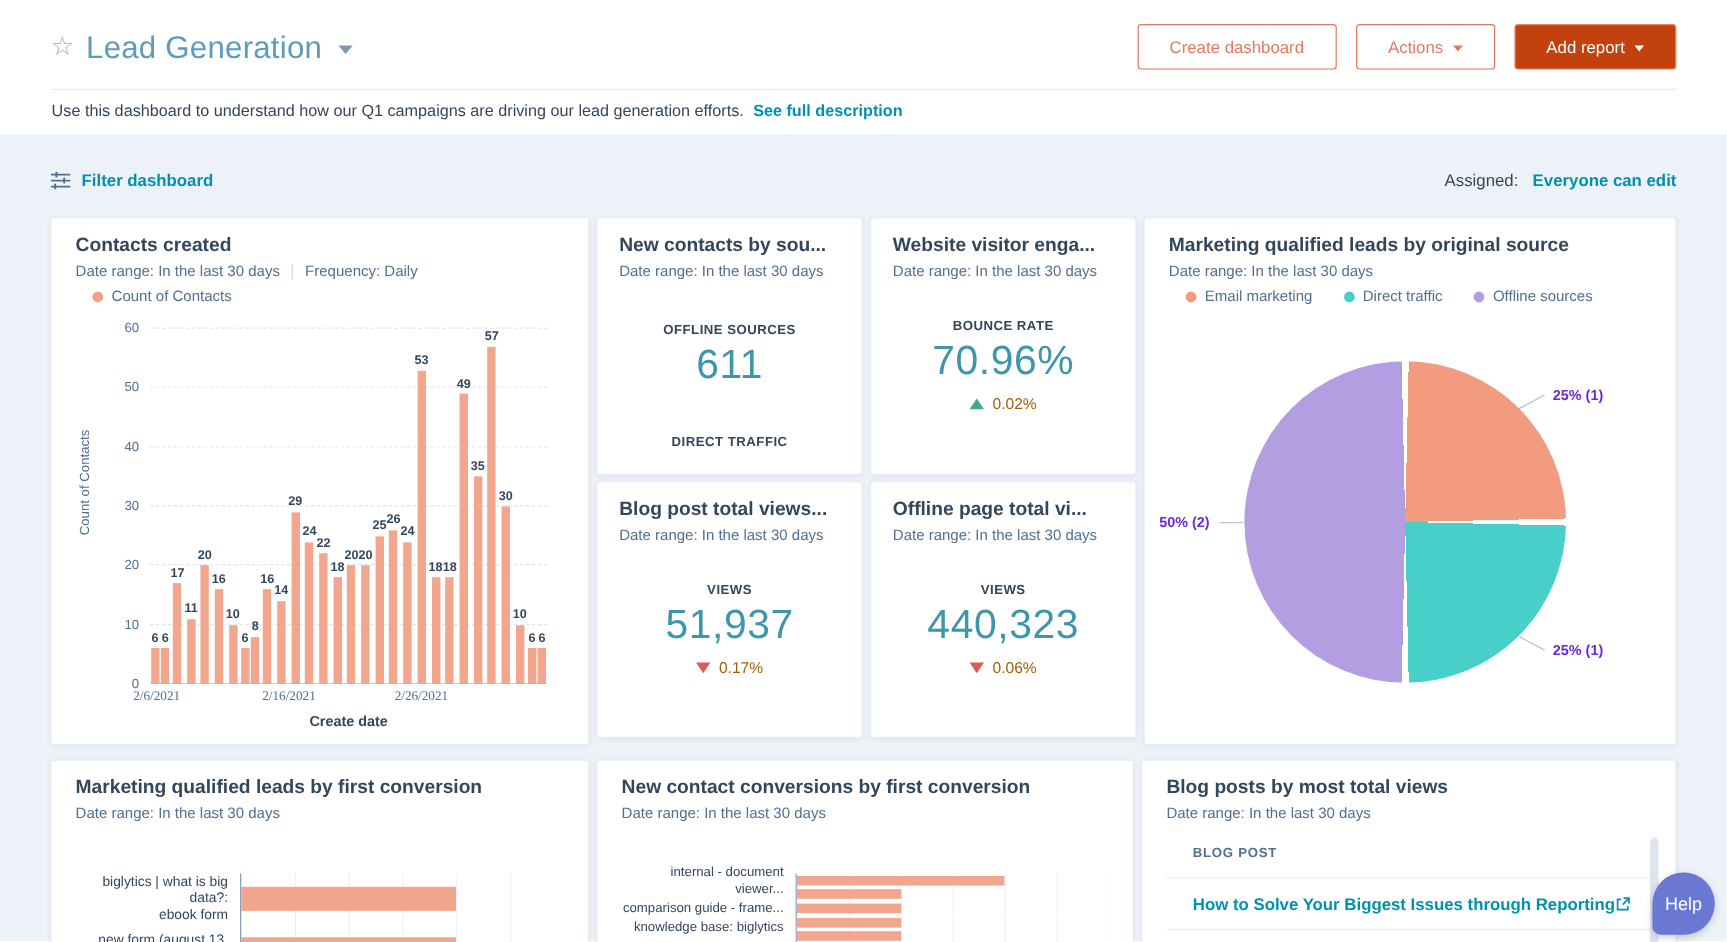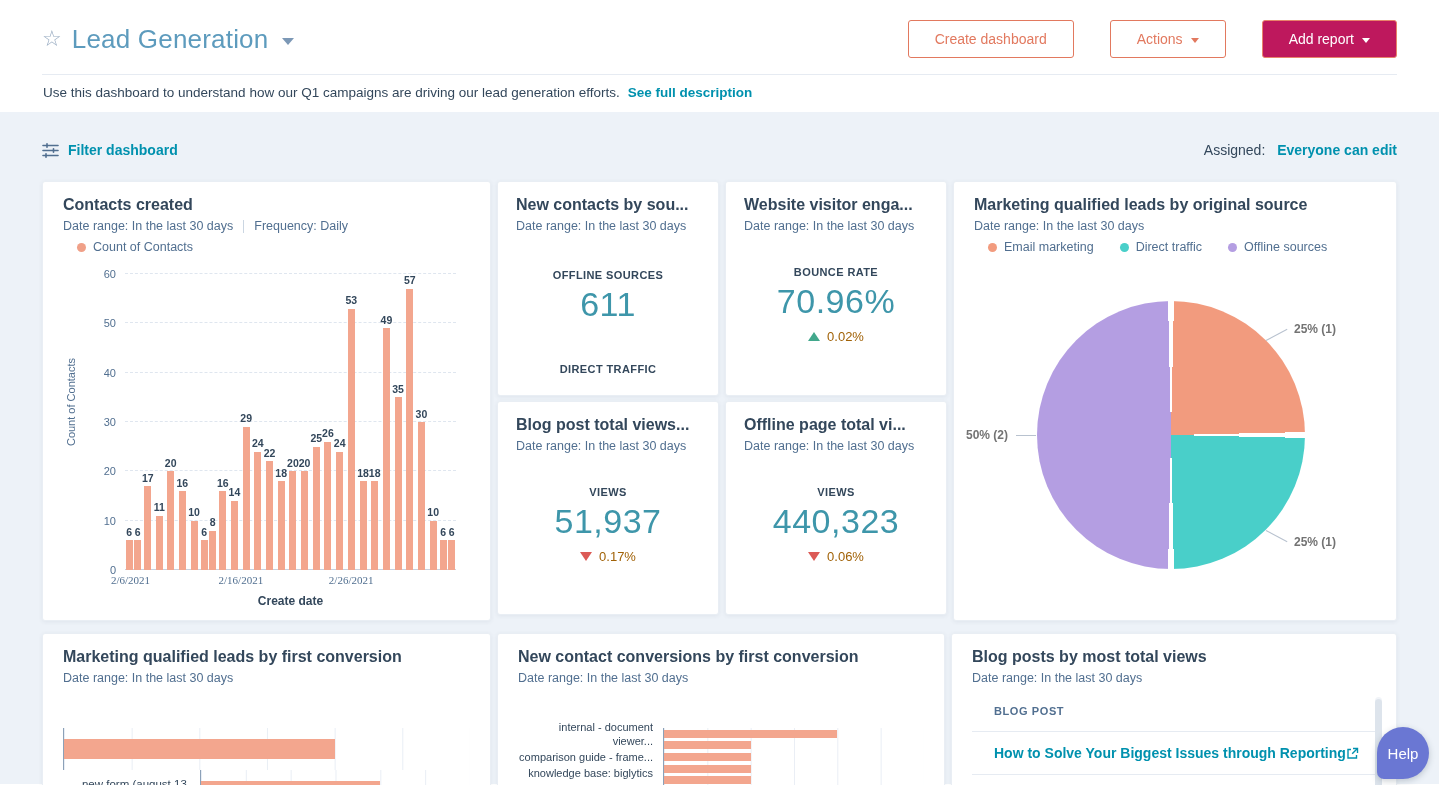--- a/index.html
+++ b/index.html
@@ -6,25 +6,25 @@
   html,body { width:1439px; height:785px; overflow:hidden; background:#fff;
     font-family:"Liberation Sans", sans-serif; color:#33475b; }
 
   
   .topbar { background:#fff; padding:18px 42px 0 42px; }
   .title-row { display:flex; align-items:center; height:42px; }
   .star { font-size:22px; color:#99acc2; margin-right:10px; cursor:pointer; line-height:1; }
   .page-title { font-size:26px; font-weight:500; color:#5d9bbd; letter-spacing:.2px; }
   .title-caret { width:0; height:0; border-left:6px solid transparent; border-right:6px solid transparent;
     border-top:7px solid #7c98b6; margin-left:14px; margin-top:4px; cursor:pointer; }
-  .header-actions { margin-left:auto; display:flex; gap:36px; align-items:flex-start; }
+  .header-actions { margin-left:auto; display:flex; gap:16px; align-items:flex-start; }
   .btn { font-family:inherit; font-size:14px; font-weight:500; border-radius:3px; cursor:pointer;
     padding:0 26px; height:38px; display:flex; align-items:center; gap:8px; }
   .btn-outline { background:#fff; border:1px solid #e2795f; color:#e2795f; }
-  .btn-solid { background:#be185d; border:1px solid #e8846a; color:#fff; }
+  .btn-solid { background:#c2410c; border:1px solid #e8846a; color:#fff; }
   .caret-down { width:0; height:0; border-left:4px solid transparent; border-right:4px solid transparent;
     border-top:5px solid currentColor; margin-top:2px; }
   .head-divider { border-bottom:1px solid #e6ebf2; margin-top:14px; }
   .desc-row { padding:10px 0 12px 1px; font-size:13.5px; color:#33475b; }
   .desc-link { color:#0091ae; font-weight:600; text-decoration:none; cursor:pointer; margin-left:4px; }
 
   
   .main { background:#edf2f8; height:672px; padding:30px 42px 0 42px; }
   .toolbar { display:flex; align-items:center; }
   .filter-group { display:flex; align-items:center; gap:9px; cursor:pointer; }
@@ -75,21 +75,21 @@
     border-top:9px solid #dc5a56; }
   .stat-next { text-align:center; font-size:11px; font-weight:700; letter-spacing:.4px; color:#33475b; margin-bottom:6px; }
 
   
   .card-pie { flex:1; height:440px; }
   .pie-legend { display:flex; gap:26px; margin:7px 0 0 14px; font-size:12.5px; color:#516f90; }
   .pie-legend .item { display:flex; align-items:center; gap:7px; }
   .pie-area { position:absolute; inset:0; }
   .pie { position:absolute; left:83px; top:119px; width:268px; height:268px; border-radius:50%; }
   .pie-line { position:absolute; height:1px; background:#b8c2cf; transform-origin:left center; }
-  .pie-callout { position:absolute; font-size:12px; font-weight:600; color:#737373; white-space:nowrap; }
+  .pie-callout { position:absolute; font-size:12px; font-weight:600; color:#6d28d9; white-space:nowrap; }
 
   
   .card-hbar1 { width:449px; height:440px; }
   .card-hbar2 { width:448px; height:440px; }
   .hb-plot { position:relative; margin-top:43px; }
   .hb-row { display:flex; align-items:center; }
   .hb-label { text-align:right; padding-right:10px; font-size:11.5px; color:#33475b;
     white-space:pre-line; line-height:14px; }
   .hb-track { position:relative; flex:1; align-self:stretch; display:flex; align-items:center;
     border-left:1px solid #8ca1b8; background-image:linear-gradient(to right, #e9eef5 1px, transparent 1px); }
@@ -415,20 +415,22 @@
   </div>
 
   <div class="cards-row second">
     <div class="card card-hbar1">
       <h3>Marketing qualified leads by first conversion</h3>
       <div class="sub">
           <span>Date range: In the last 30 days</span>
         </div>
       <div class="hb-plot" id="hb1" style="height: 340px;">
           <div class="hb-row" style="height: 42px;">
+            <div class="hb-label" style="width: 137px; font-size: 11.5px;">biglytics | what is big data?:
+ebook form</div>
             <div class="hb-track" style="background-size: calc(16.6667%) 100%;">
               <div class="hb-bar" style="height: 20px; width: 66.6667%; background: rgb(243, 166, 142);"></div>
             </div>
           </div>
           <div class="hb-row" style="height: 42px;">
             <div class="hb-label" style="width: 137px; font-size: 11.5px;">new form (august 13, 2020</div>
             <div class="hb-track" style="background-size: calc(16.6667%) 100%;">
               <div class="hb-bar" style="height: 20px; width: 66.6667%; background: rgb(243, 166, 142);"></div>
             </div>
           </div>

